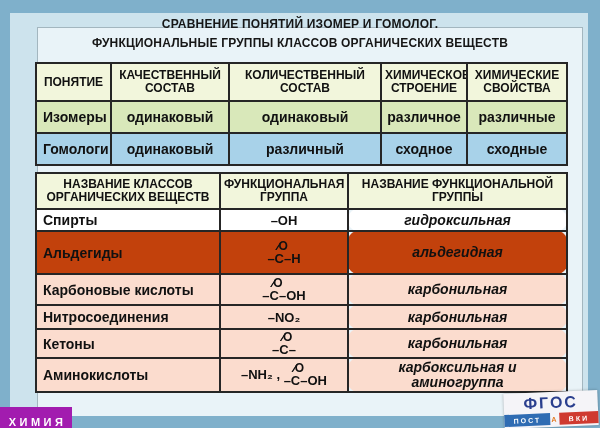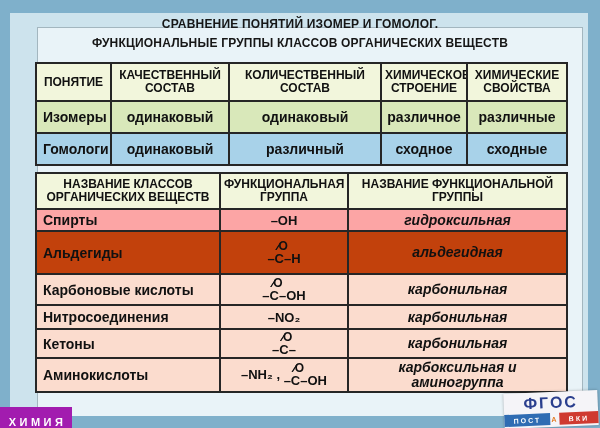--- a/index.html
+++ b/index.html
@@ -14,21 +14,21 @@
   #comparison-table{left:35px;top:62px;width:531px;}
   #groups-table{left:35px;top:172px;width:531px;}
   th,td{border:2px solid #262626;vertical-align:middle;text-align:center;
         padding:1px 3px;color:#111;overflow:hidden;}
   th{background:#f2f6dc;font-size:12px;font-weight:bold;line-height:13px;}
   #comparison-table th{height:34px;}
   #comparison-table td{height:28px;font-size:14px;font-weight:bold;}
   #groups-table th{height:32px;}
   #groups-table td{font-size:14px;font-weight:bold;}
   td.left{text-align:left;padding-left:6px;}
-  td.group-name{font-style:italic;line-height:15px;}
+  td.group-name{font-style:italic;line-height:15px;border-radius:10px;}
   .chem{font-size:13px;font-weight:bold;white-space:nowrap;}
   .chem-prefix{vertical-align:middle;}
   .chem-stack{display:inline-block;line-height:1;text-align:left;vertical-align:middle;}
   .chem-top{display:block;padding-left:10px;font-size:12px;line-height:11px;}
   .chem-bond{letter-spacing:-2px;margin-right:1px;font-size:11px;}
   .chem-bot{display:block;font-size:13px;line-height:13px;}
   .bottom-band{position:absolute;left:0;bottom:0;width:600px;height:12px;background:#7fb0cb;}
   .badge{position:absolute;left:0;top:407px;width:72px;height:30px;background:#a21caf;
          color:#fff;font-size:11px;font-weight:bold;letter-spacing:3.5px;
          display:flex;align-items:center;justify-content:center;padding-left:3px;box-sizing:border-box;}
@@ -98,21 +98,21 @@
         <col style="width:219px">
     </colgroup>
     <thead>
       <tr>
           <th>НАЗВАНИЕ КЛАССОВ ОРГАНИЧЕСКИХ ВЕЩЕСТВ</th>
           <th>ФУНКЦИОНАЛЬНАЯ ГРУППА</th>
           <th>НАЗВАНИЕ ФУНКЦИОНАЛЬНОЙ ГРУППЫ</th>
         </tr>
     </thead>
     <tbody>
-        <tr style="background: #fca5a5; height: 22px;">
+        <tr style="background: #ffffff; height: 22px;">
           <td class="left">Спирты</td>
           <td><span class="chem"><span>–OH</span></span></td>
           <td class="group-name">гидроксильная</td>
         </tr>
         <tr style="background: #c2410c; height: 43px;">
           <td class="left">Альдегиды</td>
           <td><span class="chem"><span class="chem-stack"><span class="chem-top"><span class="chem-bond">∕∕</span><span>O</span></span><span class="chem-bot">–C–H</span></span></span></td>
           <td class="group-name">альдегидная</td>
         </tr>
         <tr style="background: rgb(251, 220, 206); height: 31px;">

